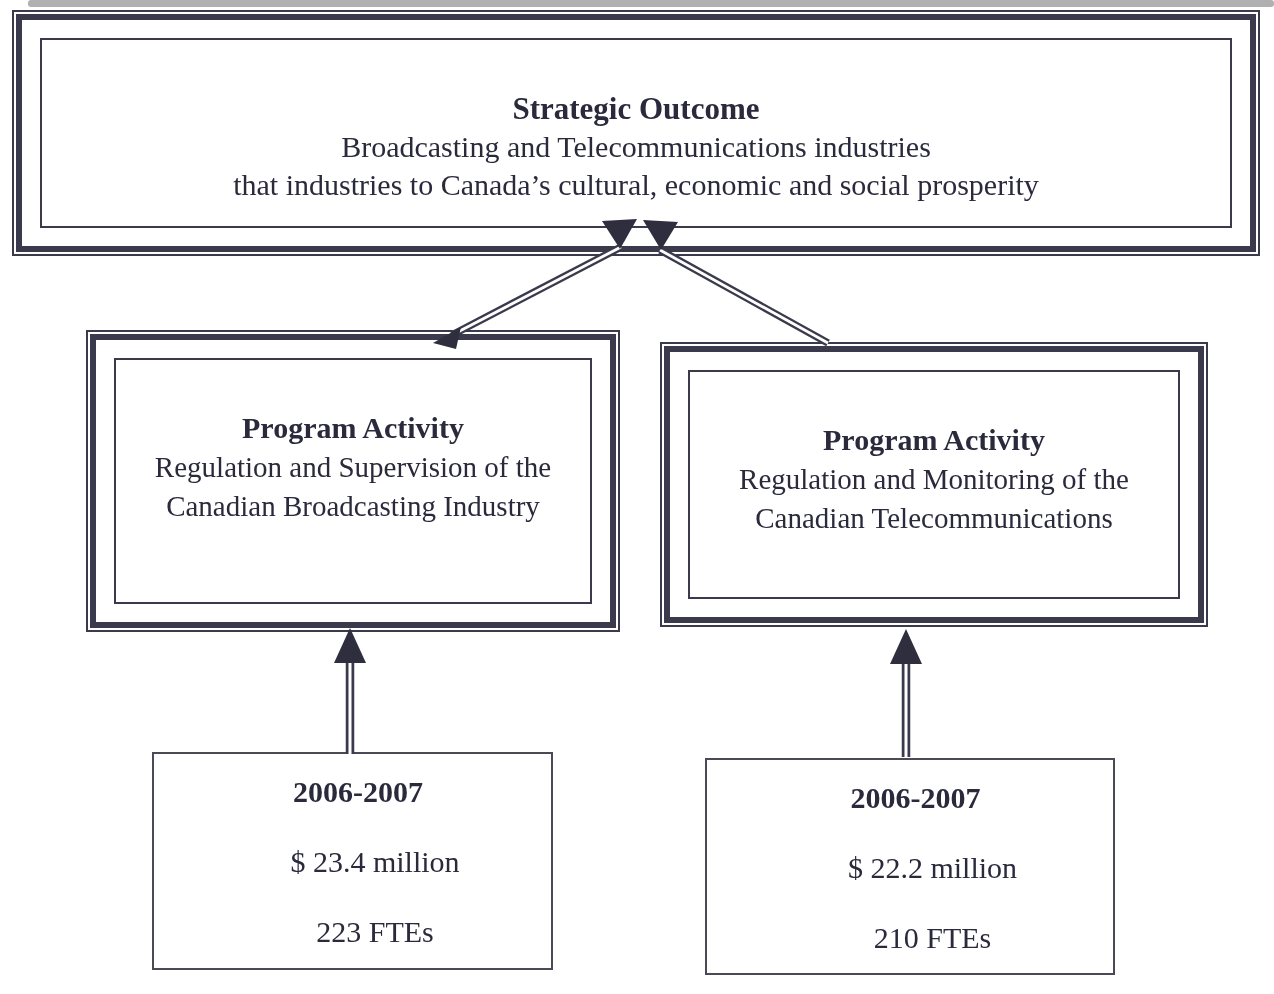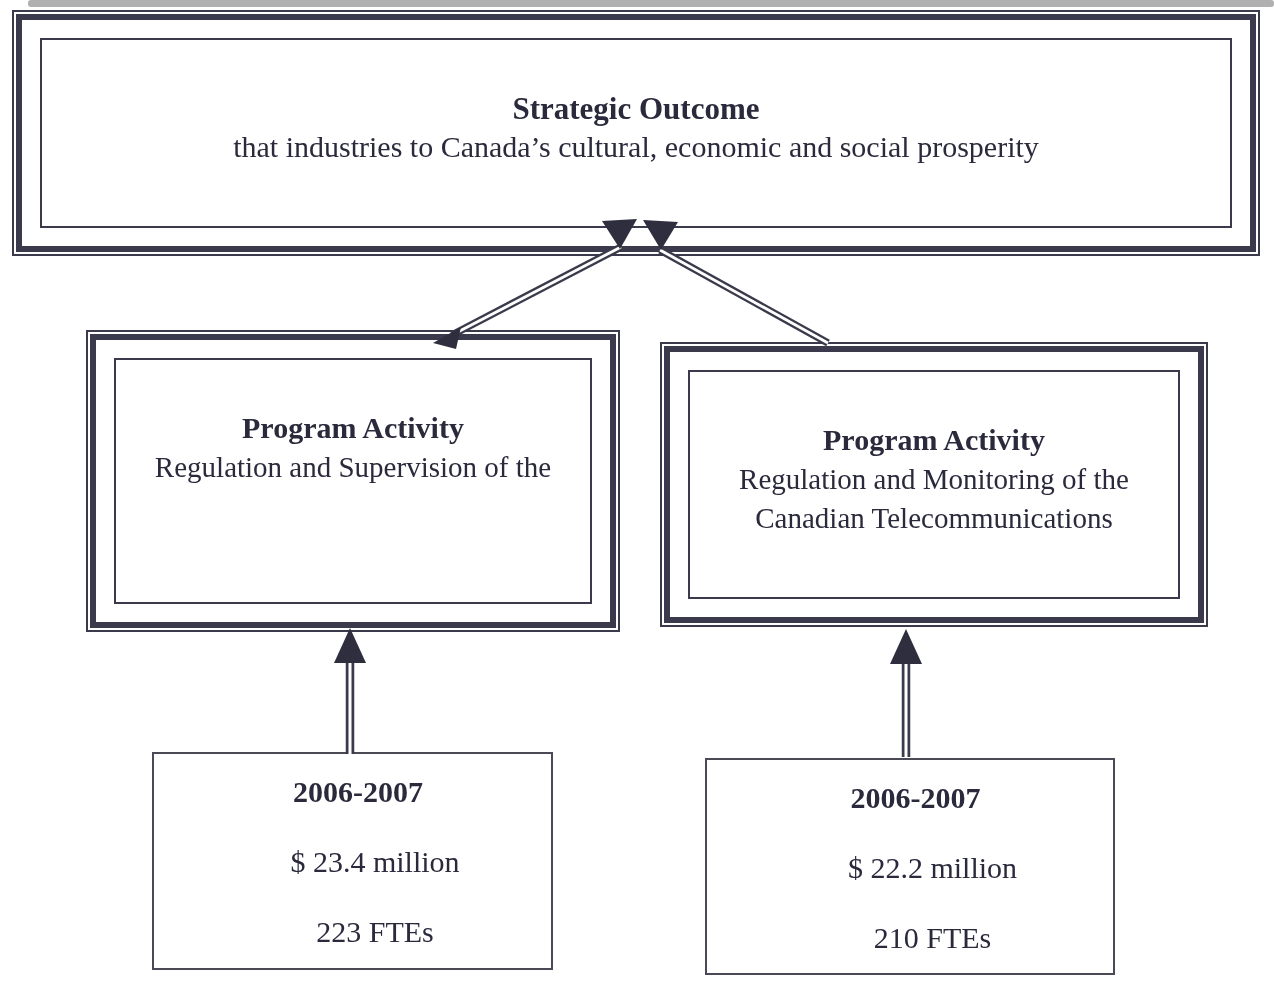--- a/index.html
+++ b/index.html
@@ -55,32 +55,34 @@
 
 <div class="canvas">
 
   <div class="scan-smudge"></div>
 
   <div class="frame f-outer" style="left:12px;top:10px;width:1248px;height:246px;">
     <div class="f-mid">
       <div class="f-inner">
         <div class="so-content">
           <div class="so-title">Strategic Outcome</div>
+          <div class="so-line">Broadcasting and Telecommunications industries</div>
           <div class="so-line">that industries to Canada’s cultural, economic and social prosperity</div>
         </div>
       </div>
     </div>
   </div>
 
   <div class="frame f-outer" style="left:86px;top:330px;width:534px;height:302px;">
     <div class="f-mid">
       <div class="f-inner">
         <div class="pa-content">
           <div class="pa-title">Program Activity</div>
           <div class="pa-line">Regulation and Supervision of the</div>
+          <div class="pa-line">Canadian Broadcasting Industry</div>
         </div>
       </div>
     </div>
   </div>
 
   <div class="frame f-outer" style="left:660px;top:342px;width:548px;height:285px;">
     <div class="f-mid">
       <div class="f-inner">
         <div class="pa-content">
           <div class="pa-title">Program Activity</div>

